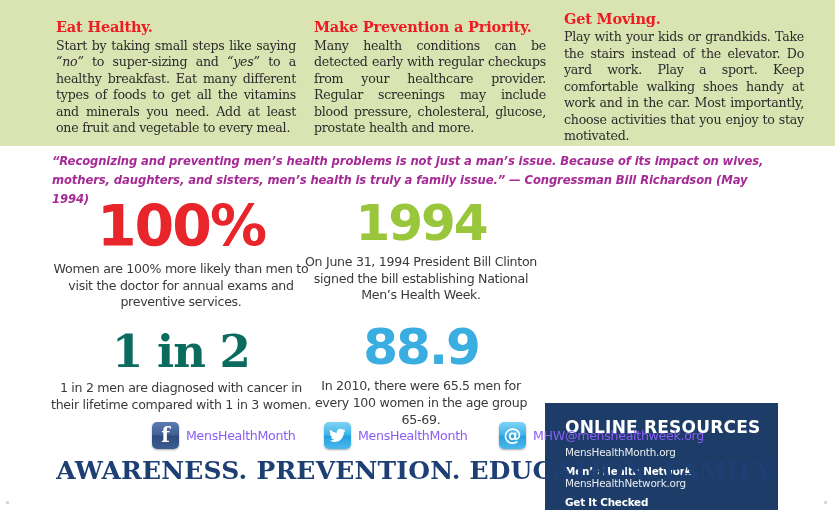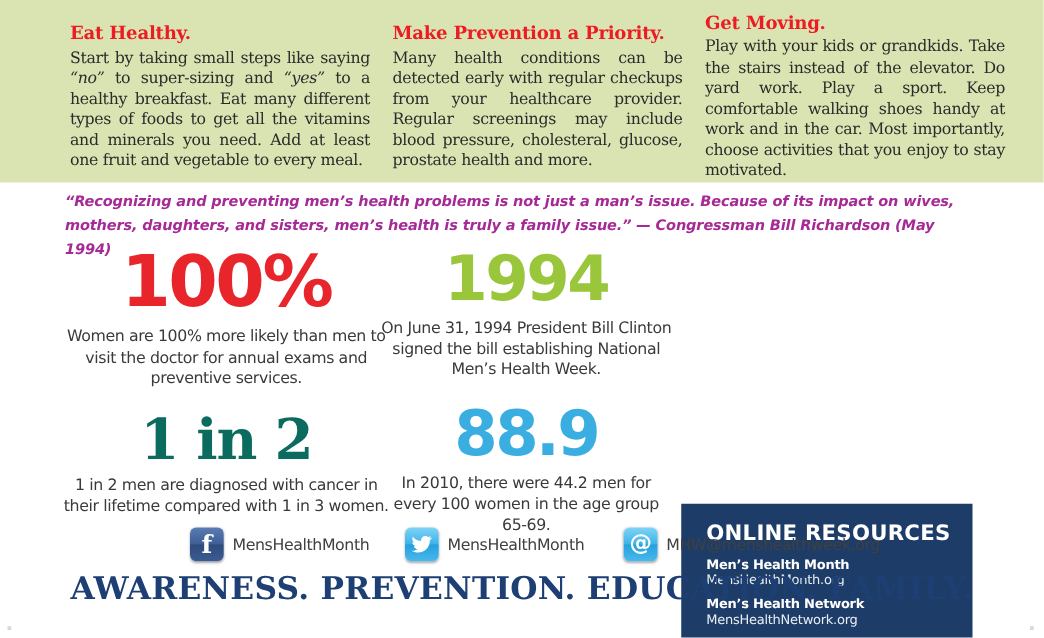--- a/index.html
+++ b/index.html
@@ -171,21 +171,21 @@
     color: #ffffff;
     font-size: 19px;
     line-height: 1;
   }
   .social-icon.fb .glyph { font-family: "DejaVu Serif", serif; font-size: 20px; }
   .social-icon.em .glyph { font-size: 18px; }
 
   .social-label {
     font-family: "DejaVu Sans", sans-serif;
     font-size: 12.6px;
-    color: #404040;
+    color: #8b5cf6;
     letter-spacing: -0.3px;
   }
 
   
   .tagline {
     position: absolute;
     left: 0; top: 456px;
     width: 835px;
     text-align: center;
     font-family: "DejaVu Serif", serif;
@@ -243,30 +243,29 @@
     </div>
   </div>
 
   <div class="stat-col middle">
     <div>
       <div class="big-num lime">1994</div>
       <div class="stat-text">On June 31, 1994 President Bill Clinton signed the bill establishing National Men’s Health Week.</div>
     </div>
     <div class="gap-block">
       <div class="big-num blue">88.9</div>
-      <div class="stat-text">In 2010, there were 44.2 men for every 100 women in the age group 65-69.</div>
+      <div class="stat-text">In 2010, there were 65.5 men for every 100 women in the age group 65-69.</div>
     </div>
   </div>
 
   <div class="resources-box">
     <div class="res-title">ONLINE RESOURCES</div>
     <div>
 
       <div class="res-item">
-        <div class="res-name">Men’s Health Month</div>
         <div class="res-url">MensHealthMonth.org</div>
       </div>
       <div class="res-item">
         <div class="res-name">Men’s Health Network</div>
         <div class="res-url">MensHealthNetwork.org</div>
       </div>
       <div class="res-item">
         <div class="res-name">Get It Checked</div>
 
       </div>

